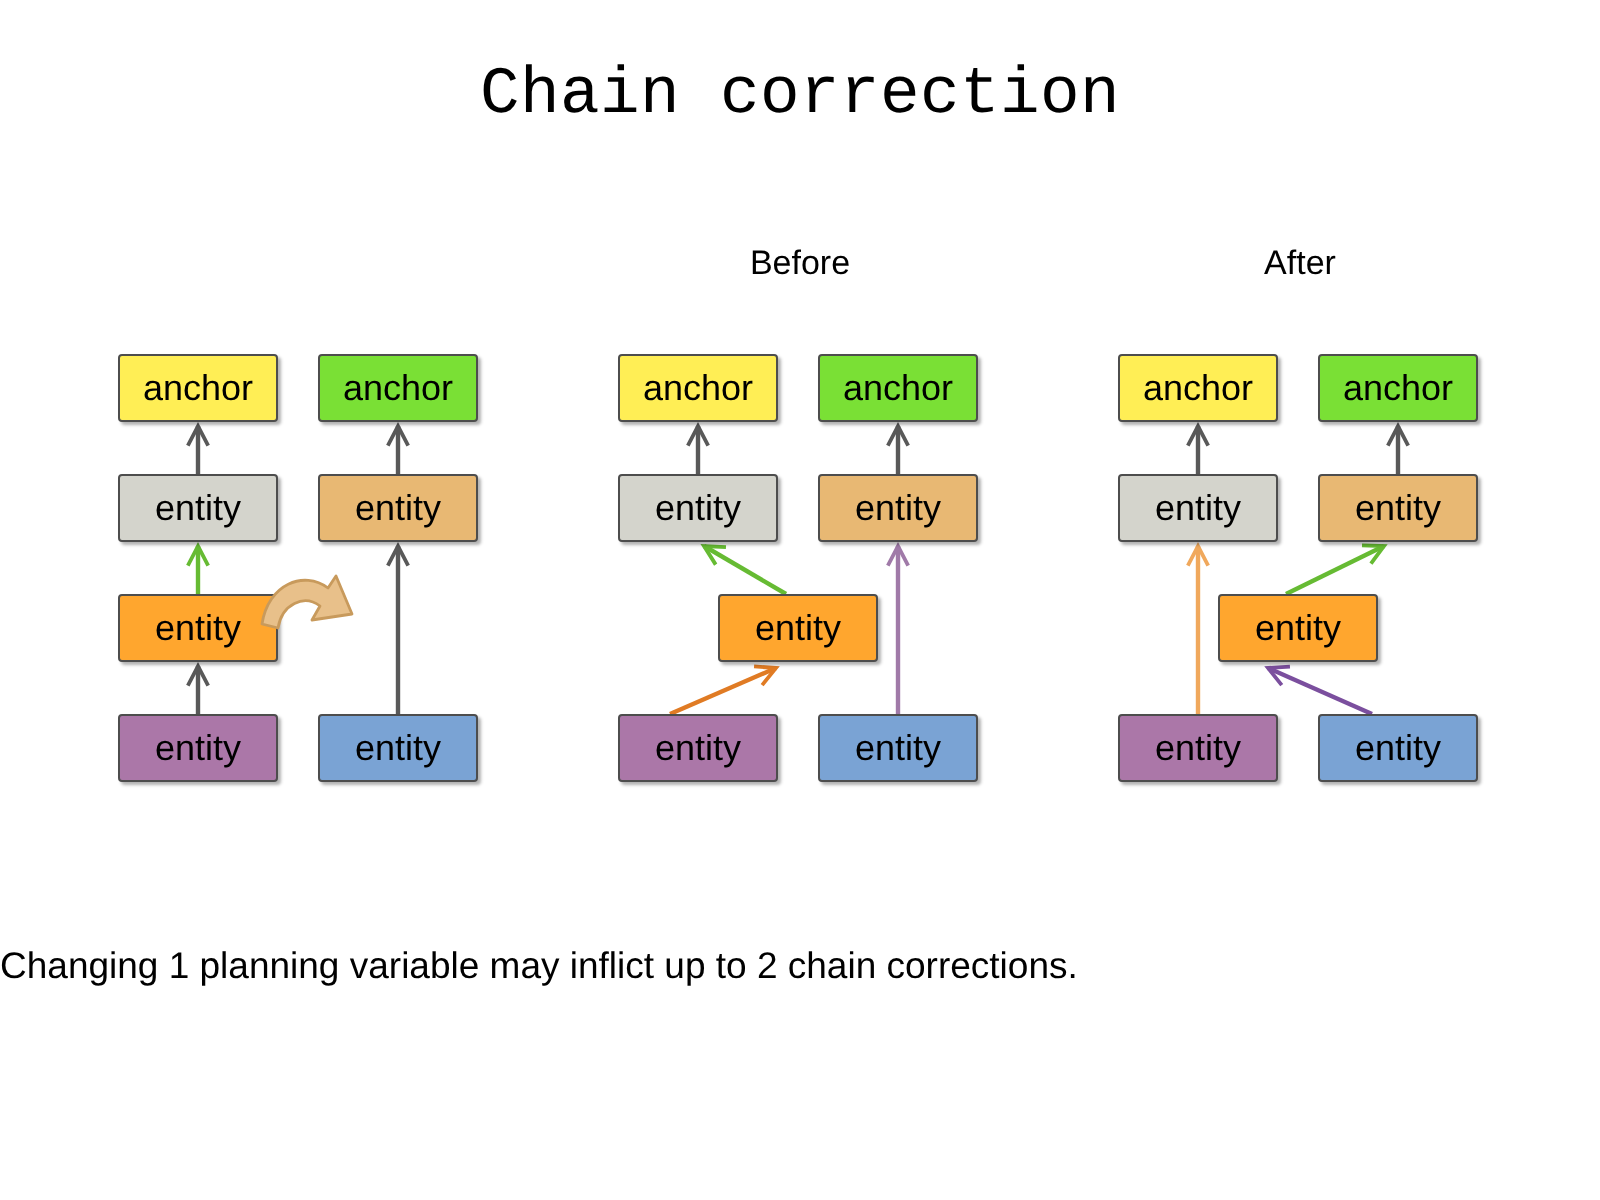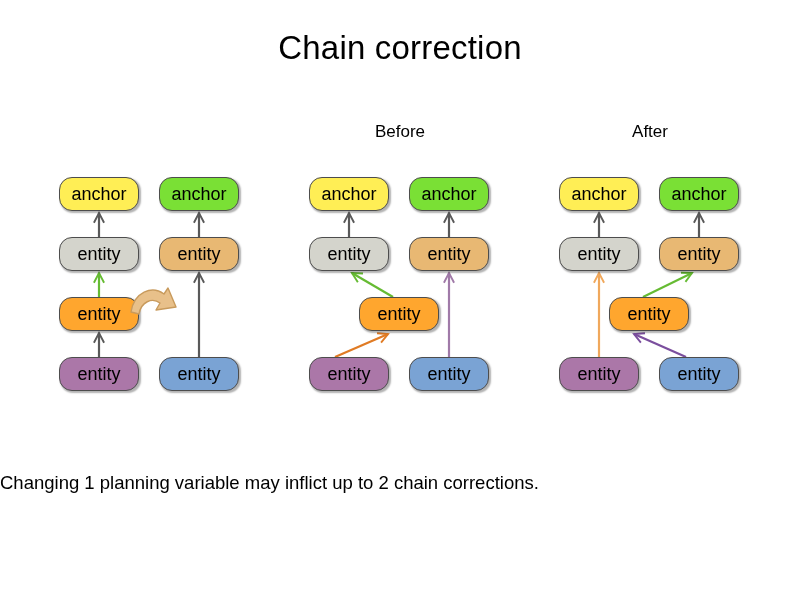--- a/index.html
+++ b/index.html
@@ -24,20 +24,21 @@
     position: absolute;
     left: 0;
     top: 28px;
     width: 800px;
     text-align: center;
     font-size: 33px;
     line-height: 40px;
     font-weight: normal;
     color: #000;
     letter-spacing: 0.2px;
+    font-family: Liberation Mono, monospace;
   }
   .phase-label {
     position: absolute;
     font-size: 17px;
     line-height: 20px;
     text-align: center;
     color: #000;
     width: 140px;
   }
   #label-before { left: 330px; top: 122px; }
@@ -53,21 +54,21 @@
     line-height: 26px;
     color: #000;
   }
 
   
   .node {
     position: absolute;
     box-sizing: border-box;
     width: 80px;
     height: 34px;
-    border-radius: 13px;
+    border-radius: 2px;
     border: 1px solid #4d4d4d;
     display: flex;
     align-items: center;
     justify-content: center;
     font-size: 18px;
     line-height: 20px;
     color: #000;
     box-shadow: 1.5px 1.5px 1.6px rgba(0,0,0,0.30);
     z-index: 3;
     user-select: none;

